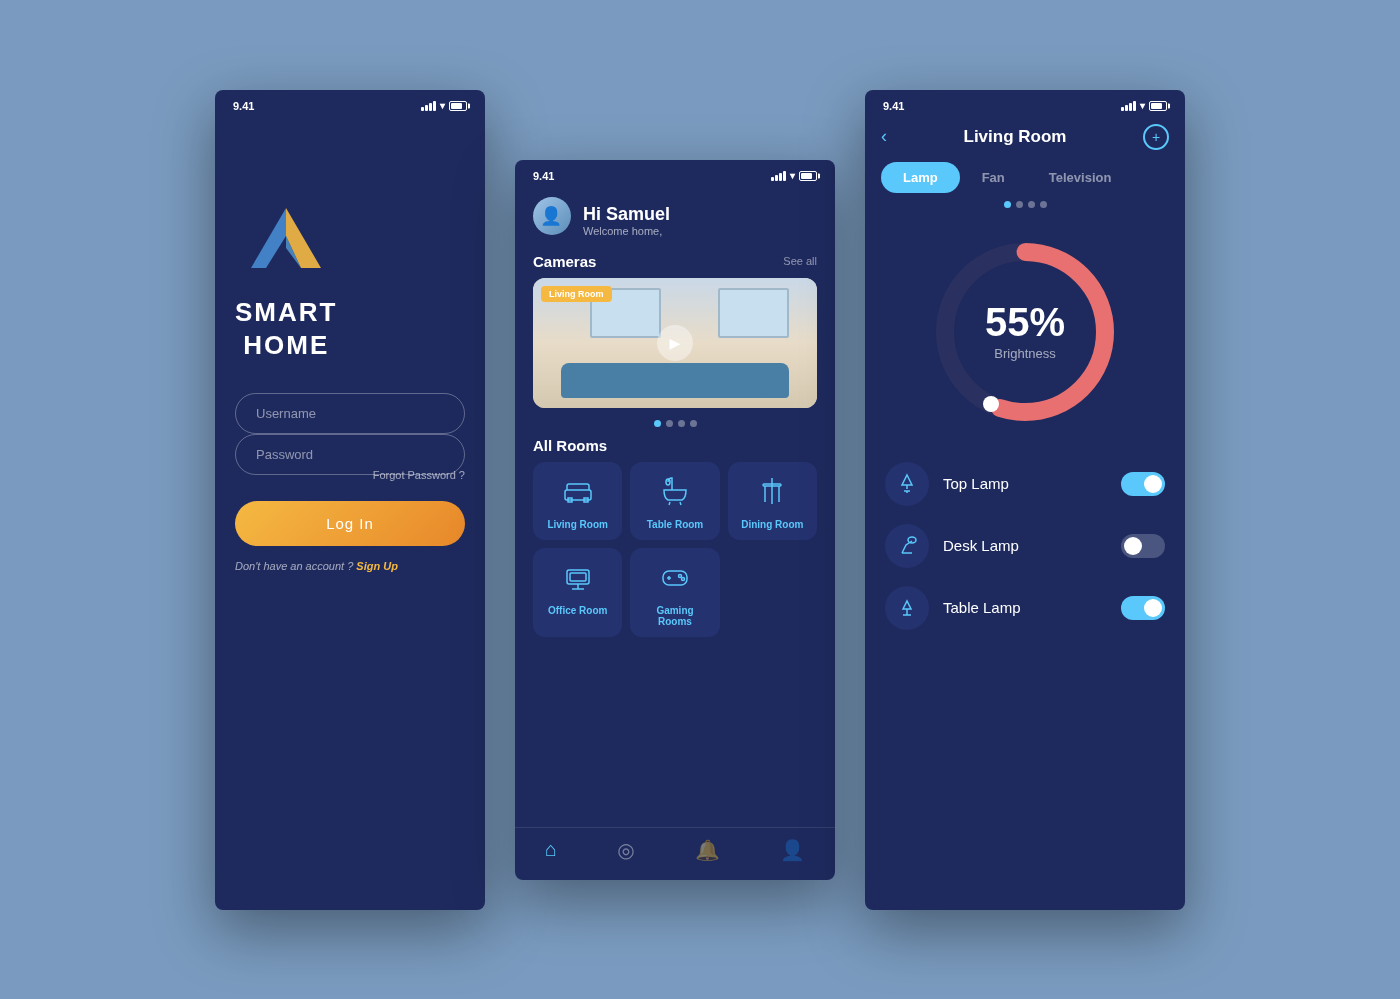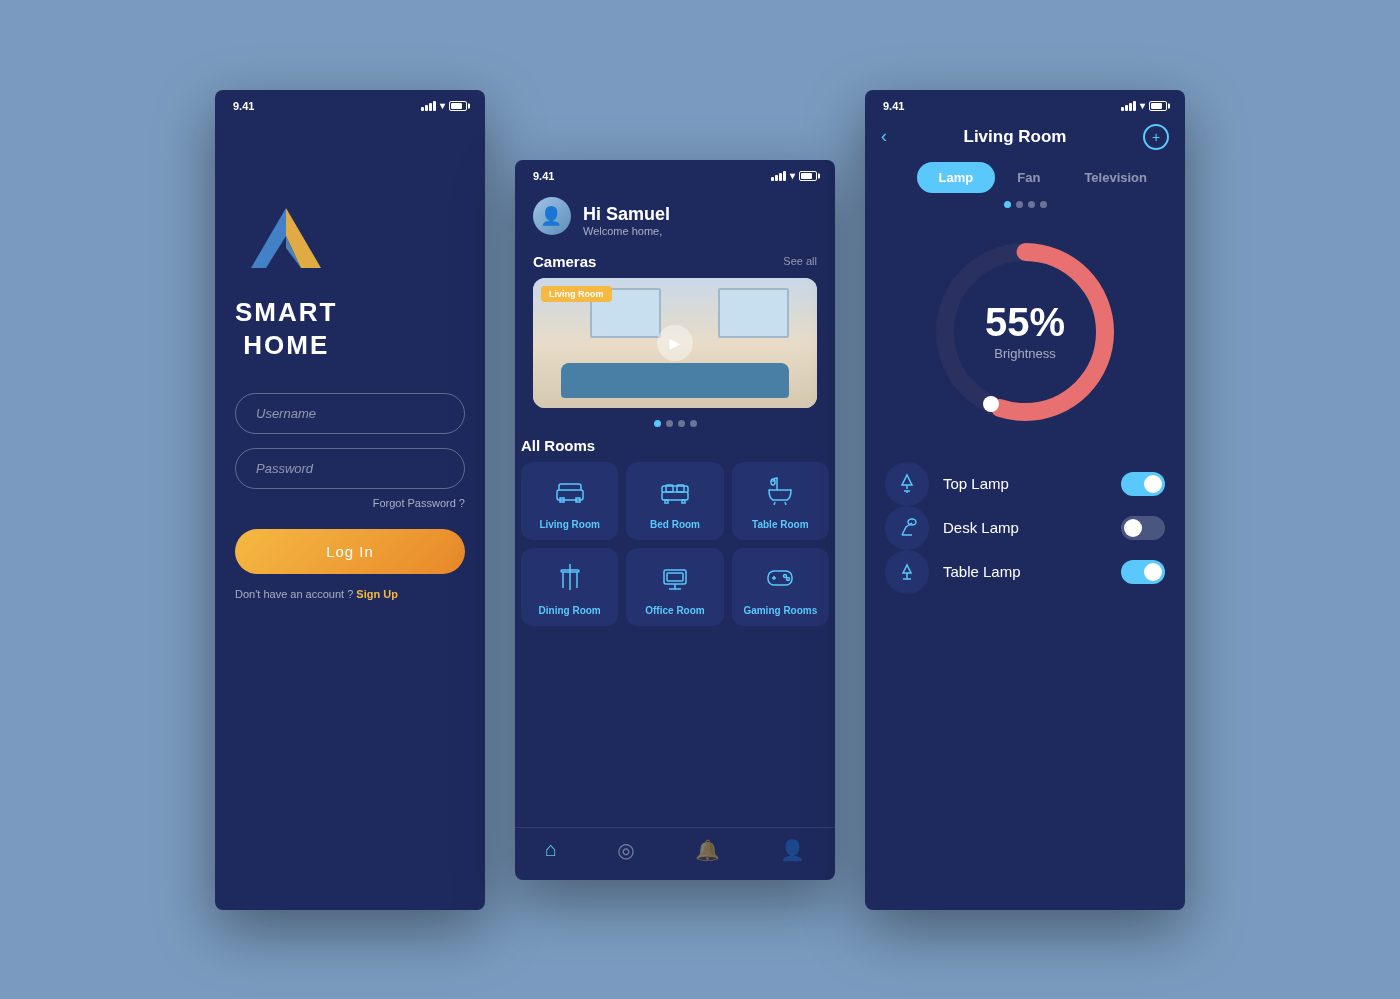--- a/index.html
+++ b/index.html
@@ -93,23 +93,21 @@
       line-height: 1.3;
     }
     .input-field {
       width: 100%;
       background: transparent;
       border: 1.5px solid rgba(255,255,255,0.3);
       border-radius: 25px;
       padding: 12px 20px;
       color: rgba(255,255,255,0.6);
       font-size: 13px;
-      margin-bottom: 14px;
       outline: none;
-      font-style: italic;
     }
     .input-field::placeholder { color: rgba(255,255,255,0.5); }
     .forgot-pw {
       color: rgba(255,255,255,0.6);
       font-size: 11px;
       align-self: flex-end;
       margin-bottom: 20px;
       margin-top: -6px;
     }
     .login-btn {
@@ -121,20 +119,21 @@
       color: #fff;
       font-size: 15px;
       font-weight: 400;
       cursor: pointer;
       letter-spacing: 1px;
     }
     .signup-text {
       color: rgba(255,255,255,0.6);
       font-size: 11px;
       margin-top: 14px;
+      font-style: italic;
     }
     .signup-link { color: #f5b942; font-weight: 600; }
 
     
     .home-screen {
       padding: 0;
       display: flex;
       flex-direction: column;
       height: calc(100% - 30px);
       overflow: hidden;
@@ -263,21 +262,21 @@
       margin: 6px 0;
     }
     .dot {
       width: 7px;
       height: 7px;
       border-radius: 50%;
       background: rgba(255,255,255,0.35);
     }
     .dot.active { background: #5ac8fa; }
 
-    .all-rooms-section { padding: 4px 6px; flex: 1; }
+    .all-rooms-section { padding: 4px 18px; flex: 1; }
     .rooms-grid {
       display: grid;
       grid-template-columns: 1fr 1fr 1fr;
       gap: 8px;
       margin-top: 8px;
     }
     .room-card {
       background: #253270;
       border-radius: 12px;
       padding: 14px 8px 10px;
@@ -335,21 +334,20 @@
       justify-content: center;
       font-size: 14px;
       cursor: pointer;
     }
 
     .device-tabs {
       display: flex;
       align-items: center;
       padding: 4px 16px;
       gap: 0;
-      justify-content: flex-end;
     }
     .tab-btn {
       padding: 8px 22px;
       border-radius: 20px;
       border: none;
       font-size: 13px;
       font-weight: 600;
       cursor: pointer;
       background: transparent;
       color: rgba(255,255,255,0.5);
@@ -389,20 +387,21 @@
       color: rgba(255,255,255,0.6);
       font-size: 13px;
       margin-top: 4px;
     }
 
     
     .lamps-list {
       padding: 10px 20px;
       display: flex;
       flex-direction: column;
+      gap: 18px;
     }
     .lamp-item {
       display: flex;
       align-items: center;
       gap: 14px;
     }
     .lamp-icon-circle {
       width: 44px;
       height: 44px;
       border-radius: 50%;
@@ -554,33 +553,20 @@
             <svg viewBox="0 0 30 30">
                 <rect x="2" y="14" width="26" height="10" rx="2"></rect>
                 <path d="M4 14V10a2 2 0 012-2h18a2 2 0 012 2v4"></path>
                 <rect x="5" y="22" width="4" height="4"></rect>
                 <rect x="21" y="22" width="4" height="4"></rect>
               </svg>
           </div>
           <span class="room-name">Living Room</span>
         </div>
 
-        <div class="room-card">
-          <div class="room-icon">
-            <svg viewBox="0 0 30 30">
-                <rect x="2" y="16" width="26" height="8" rx="2"></rect>
-                <path d="M2 16V12a2 2 0 012-2h22a2 2 0 012 2v4"></path>
-                <rect x="5" y="24" width="3" height="3"></rect>
-                <rect x="22" y="24" width="3" height="3"></rect>
-                <rect x="6" y="9" width="7" height="7" rx="1"></rect>
-                <rect x="17" y="9" width="7" height="7" rx="1"></rect>
-              </svg>
-          </div>
-          <span class="room-name">Bed Room</span>
-        </div>
 
         <div class="room-card">
           <div class="room-icon">
             <svg viewBox="0 0 30 30">
                 <path d="M8 6 Q8 2 12 2 L12 14"></path>
                 <path d="M4 14 H26 Q26 22 22 24 H8 Q4 22 4 14Z"></path>
                 <ellipse cx="8" cy="6" rx="2" ry="3"></ellipse>
                 <line x1="10" y1="26" x2="9" y2="29"></line>
                 <line x1="20" y1="26" x2="21" y2="29"></line>
               </svg>

